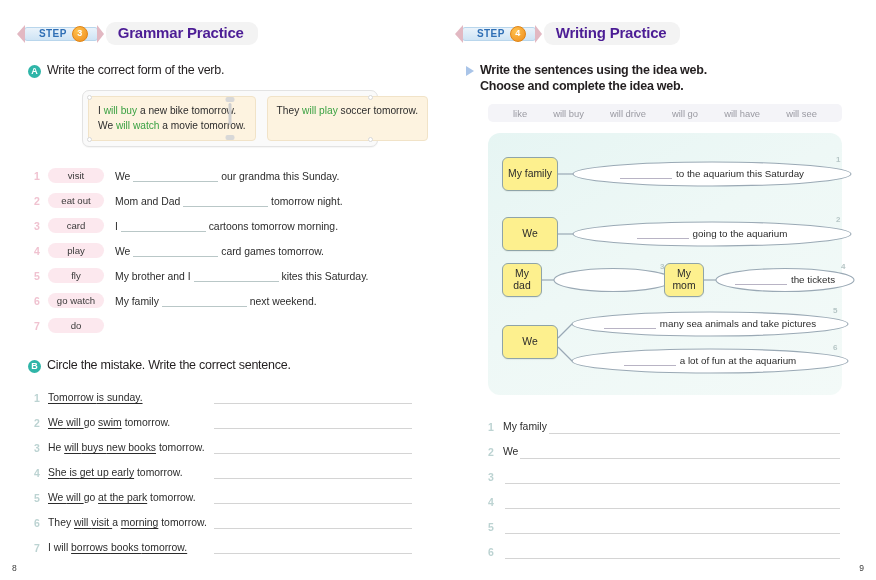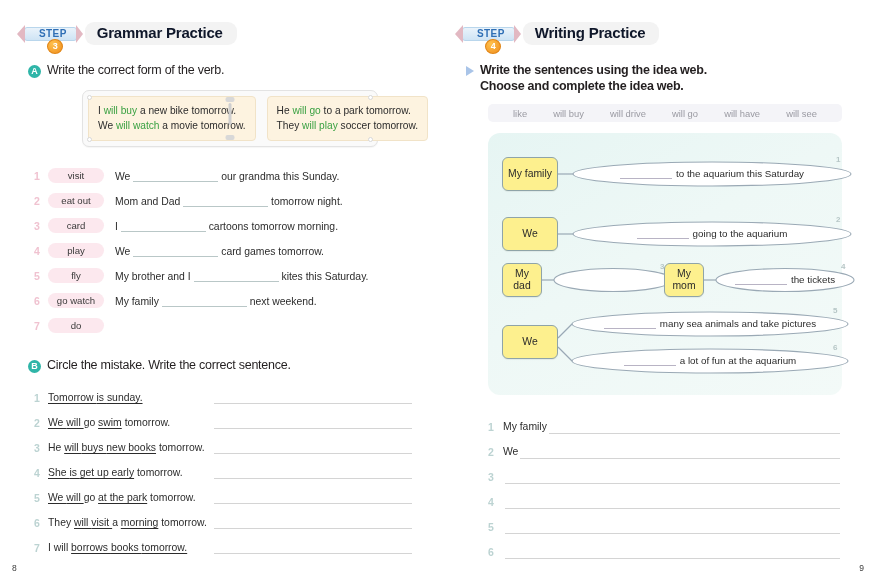--- a/index.html
+++ b/index.html
@@ -37,21 +37,20 @@
   .step-badge {
     position: relative;
     display: flex;
     align-items: center;
     height: 14px;
     padding: 0 9px 0 14px;
     background: linear-gradient(#eaf3fb, #cfe4f5);
     border: 1px solid #b9d6ec;
     border-radius: 3px;
     box-sizing: border-box;
-    flex-direction: column;
   }
   .step-badge::before {
     content: "";
     position: absolute;
     left: -8px;
     top: 50%;
     transform: translateY(-50%);
     width: 0; height: 0;
     border-top: 9.5px solid transparent;
     border-bottom: 9.5px solid transparent;
@@ -87,21 +86,21 @@
     color: #ffffff;
     font-size: 9px;
     font-weight: bold;
     line-height: 13px;
     text-align: center;
   }
   .step-title {
     font-size: 15px;
     font-weight: bold;
     letter-spacing: -.2px;
-    color: #0f172a;
+    color: #4c1d95;
     margin-left: 6px;
   }
   .step-title-wrap {
     background: #f3f3f3;
     border-radius: 9px;
     padding: 2px 14px 3px 6px;
   }
 
   
   .sec-head {
@@ -391,21 +390,20 @@
       <span class="corner-dot cd-bl"></span>
       <span class="corner-dot cd-br"></span>
       <span class="binder binder-top"></span>
       <span class="binder binder-mid"></span>
       <span class="binder binder-bot"></span>
       <div class="example-pane" id="ex-left">
           <div class="ex-line"><span>I </span><span class="gv">will buy</span><span> a new bike tomorrow.</span></div>
           <div class="ex-line"><span>We </span><span class="gv">will watch</span><span> a movie tomorrow.</span></div>
         </div>
       <div class="example-pane" id="ex-right">
-          <div class="ex-line"><span>He </span><span class="gv">will go</span><span> to a park tomorrow.</span></div>
           <div class="ex-line"><span>They </span><span class="gv">will play</span><span> soccer tomorrow.</span></div>
         </div>
     </div>
 
     <div class="a-list" id="a-list">
         <div class="a-row">
           <div class="a-num">1</div>
           <div class="chip">visit</div>
           <div class="a-sent"><span>We </span><span class="blank bk-85"></span><span> our grandma this Sunday.</span></div>
         </div>

